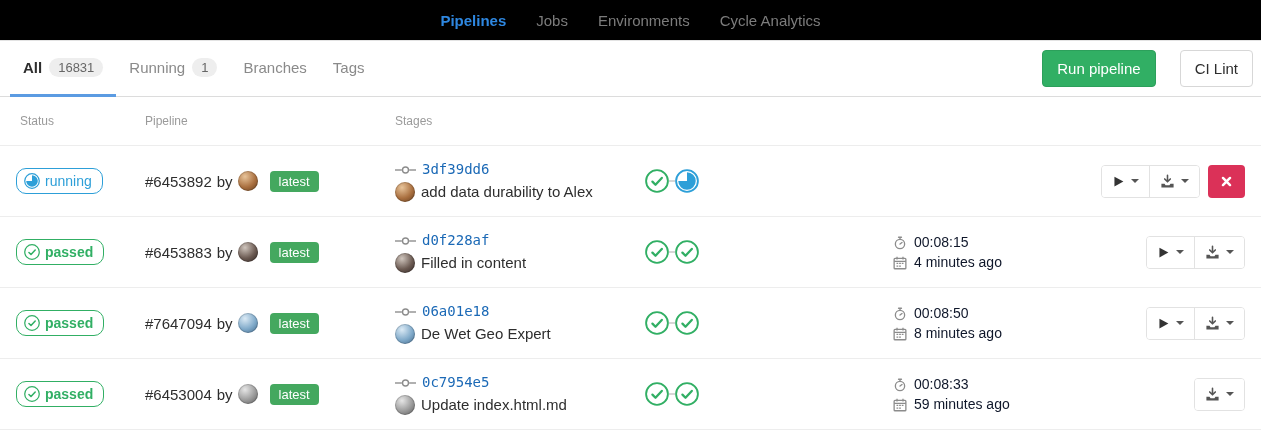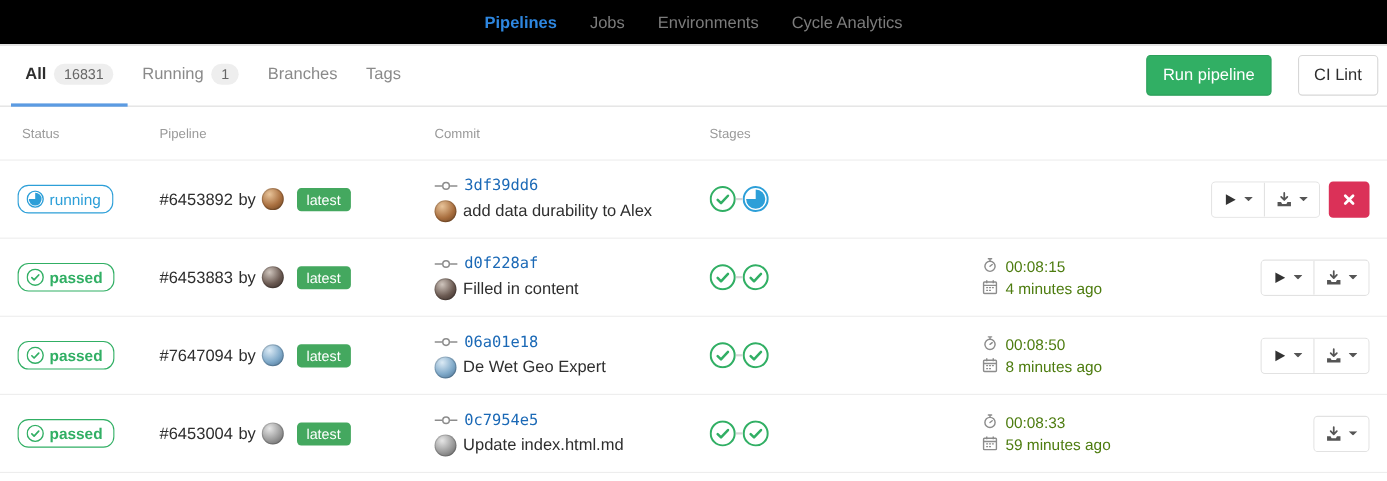--- a/index.html
+++ b/index.html
@@ -89,21 +89,21 @@
   }
   .commit-msg { color:#2e2e2e; font-size:15px; white-space:nowrap; overflow:hidden; text-overflow:ellipsis; max-width:210px; cursor:pointer; }
 
   
   .stage-wrap { display:flex; align-items:center; }
   .stage-icon { display:flex; cursor:pointer; }
   .stage-icon svg { display:block; }
   .stage-connector { width:6px; height:2px; background:#d6d6d6; }
 
   
-  .time-line { display:flex; align-items:flex-start; gap:7px; color:#4d7c0f; font-size:14px; }
+  .time-line { display:flex; align-items:flex-end; gap:7px; color:#0f172a; font-size:14px; }
   .time-line svg { display:block; }
 
   
   .actions-cell { justify-content:flex-end; gap:8px; }
   .btn-group { display:inline-flex; border:1px solid #e2e2e2; border-radius:4px; overflow:hidden; background:#fff; }
   .icon-btn {
     display:flex; align-items:center; gap:6px; padding:0 10px; height:31px;
     background:#fff; border:none; border-left:1px solid #e2e2e2; cursor:pointer;
   }
   .icon-btn:first-child { border-left:none; }
@@ -141,21 +141,20 @@
   </div>
   <div class="bar-actions">
     <button class="btn btn-green">Run pipeline</button>
     <button class="btn btn-default">CI Lint</button>
   </div>
 </div>
 
 <div class="grid-row table-head">
   <div class="th" style="padding-left:4px;">Status</div>
   <div class="th">Pipeline</div>
-  <div class="th">Commit</div>
   <div class="th">Stages</div>
   <div class="th"></div>
   <div class="th"></div>
 </div>
 
 <div id="rows-container">
     <div class="grid-row pipeline-row">
     <div class="cell">
       <span class="ci-badge st-running">
           <svg viewBox="0 0 22 22" width="16" height="16">

